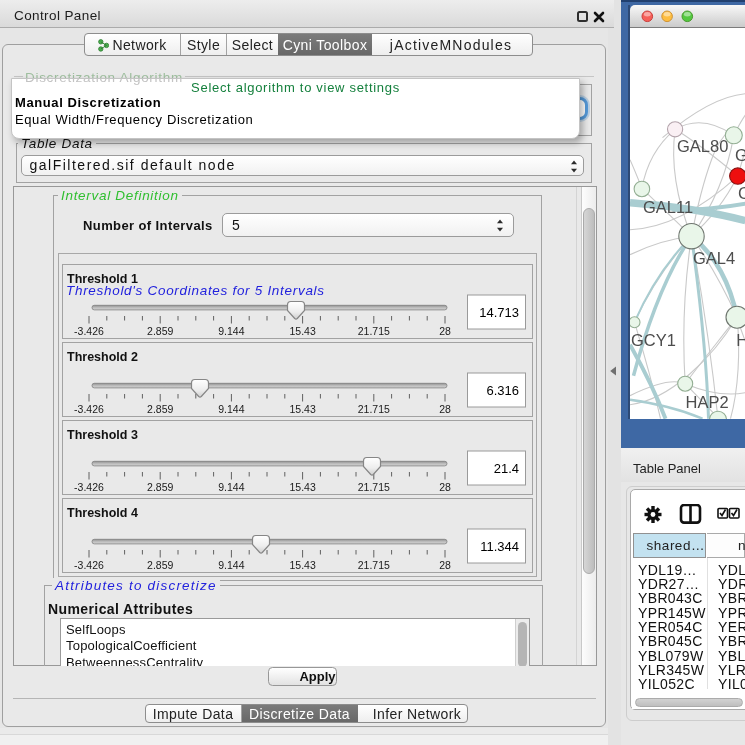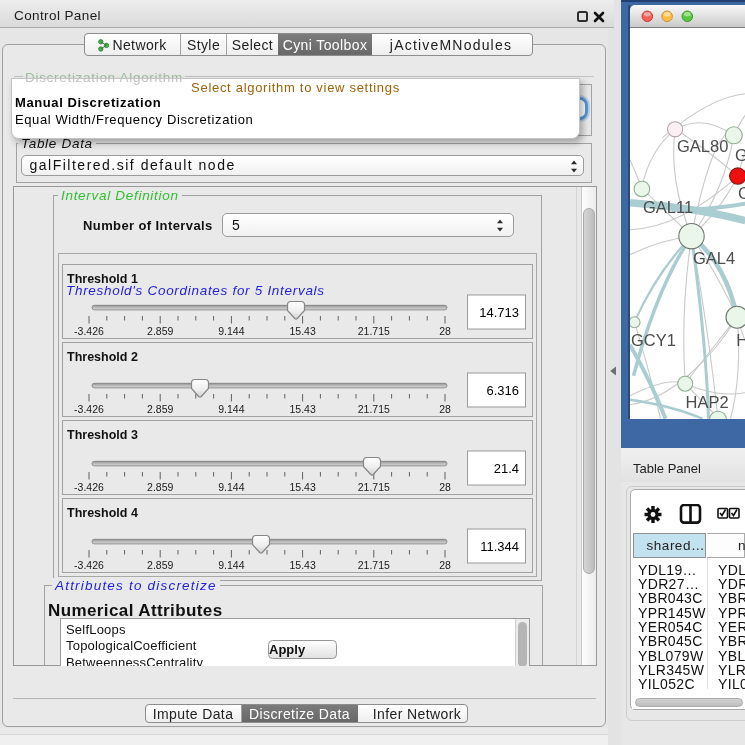--- a/index.html
+++ b/index.html
@@ -32,21 +32,21 @@
 <div class="abs" style="left:558px;top:97px;width:30px;height:23px;border:3px solid #5599d8;border-radius:8px;background:#fff;box-shadow:0 0 0 2px rgba(100,160,215,0.35);"></div>
 <div class="abs" style="left:16px;top:143px;width:576px;height:40px;border:1px solid #a2a2a2;"></div>
 <div class="gtitle" style="left:18px;top:136px;color:#111;">Table Data</div>
 <div class="combo" style="left:20.5px;top:155px;width:563px;height:20.5px;line-height:18px;padding-left:8px;letter-spacing:1.5px;">galFiltered.sif default node
 <svg class="abs" style="right:5px;top:3.5px;" width="8" height="13">
       <path d="M4 0.5 L7 4.3 L1 4.3 Z" fill="#2b2b2b"></path>
       <path d="M4 12.5 L7 8.7 L1 8.7 Z" fill="#2b2b2b"></path>
     </svg>
 </div>
 <div class="abs" style="left:11px;top:78px;width:569px;height:61px;background:#ffffff;border:1px solid #c4c4c4;border-radius:0 0 8px 8px;box-shadow:3px 4px 7px rgba(0,0,0,0.30);"></div>
-<div class="abs" style="left:11px;top:80px;width:569px;text-align:center;font-size:13px;letter-spacing:0.7px;color:#a16207;">Select algorithm to view settings</div>
+<div class="abs" style="left:11px;top:80px;width:569px;text-align:center;font-size:13px;letter-spacing:0.7px;color:#15803d;">Select algorithm to view settings</div>
 <div class="abs" style="left:11px;top:78px;width:569px;height:13px;overflow:hidden;">
     <div style="position:absolute;left:14px;top:-8px;font-size:13.5px;letter-spacing:0.7px;color:#c3c3c3;">Discretization Algorithm</div>
   </div>
 <div class="abs" style="left:15px;top:95px;font-size:13px;letter-spacing:0.6px;font-weight:bold;color:#000;">Manual Discretization</div>
 <div class="abs" style="left:15px;top:112px;font-size:13px;letter-spacing:0.6px;color:#000;">Equal Width/Frequency Discretization</div>
 <div class="abs" style="left:13px;top:186px;width:584px;height:480px;border:1px solid #989898;background:#e9e9e9;"></div>
 <div class="abs" style="left:575.5px;top:187px;width:1px;height:478px;background:#d4d4d4;"></div>
 <div class="abs" style="left:581px;top:187px;width:15px;height:478px;background:linear-gradient(90deg,#fdfdfd,#ececec);border-left:1px solid #c9c9c9;"></div>
 <div class="abs" style="left:583px;top:208px;width:11.5px;height:366px;background:linear-gradient(90deg,#d6d6d6,#bdbdbd);border:1px solid #aaaaaa;border-radius:6px;"></div>
 <div class="abs" style="left:53px;top:195px;width:489px;height:386px;border:1px solid #a2a2a2;"></div>
@@ -243,27 +243,27 @@
     <text x="169.4" y="70.5" font-size="10.5" text-anchor="middle" fill="#1a1a1a">9.144</text>
     <text x="240.6" y="70.5" font-size="10.5" text-anchor="middle" fill="#1a1a1a">15.43</text>
     <text x="311.8" y="70.5" font-size="10.5" text-anchor="middle" fill="#1a1a1a">21.715</text>
     <text x="383.0" y="70.5" font-size="10.5" text-anchor="middle" fill="#1a1a1a">28</text>
     <path d="M190.5 46.5 L190.5 41 Q190.5 37.5 193.8 37.5 L204.2 37.5 Q207.5 37.5 207.5 41 L207.5 46.5 L200.3 54.5 Q199.0 55.6 197.7 54.5 Z" fill="url(#thg)" stroke="#868686" stroke-width="1.2"></path>
     <rect x="405.5" y="31" width="58" height="34" fill="#ffffff" stroke="#9a9a9a"></rect>
     <text x="457" y="53" font-size="13" text-anchor="end" fill="#000">11.344</text>
   </svg>
 <div class="abs" style="left:43.5px;top:585px;width:499px;height:81px;border:1px solid #a2a2a2;border-bottom:none;"></div>
 <div class="gtitle" style="left:52px;top:578px;color:#2222dd;letter-spacing:1.2px;">Attributes to discretize</div>
-<div class="abs" style="left:48px;top:601px;font-size:17px;letter-spacing:0.4px;font-weight:bold;color:#111;">Numerical Attributes</div>
+<div class="abs" style="left:48px;top:601px;font-size:14px;letter-spacing:0.4px;font-weight:bold;color:#111;">Numerical Attributes</div>
 <div class="abs" style="left:60px;top:618px;width:470px;height:47.5px;border:1px solid #9a9a9a;border-bottom:none;background:#ffffff;overflow:hidden;">
 <div style="position:absolute;left:5px;top:3px;font-size:13px;letter-spacing:0.2px;color:#111;line-height:16.4px;">SelfLoops<br>TopologicalCoefficient<br>BetweennessCentrality</div>
 <div style="position:absolute;right:0;top:0;width:14.5px;height:48px;background:#ececec;border-left:1px solid #cfcfcf;"></div>
 <div style="position:absolute;right:2.5px;top:3px;width:9px;height:45px;background:#b5b5b5;border-radius:4.5px;"></div>
 </div>
-<div class="abs" style="left:268px;top:640px;width:68.5px;height:19px;background:linear-gradient(#ffffff,#e2e2e2);border:1px solid #979797;border-radius:4.5px;text-align:left;font-size:13px;font-weight:bold;color:#111;line-height:17px;">Apply</div>
+<div class="abs" style="left:268px;top:667px;width:68.5px;height:19px;background:linear-gradient(#ffffff,#e2e2e2);border:1px solid #979797;border-radius:4.5px;text-align:right;font-size:13px;font-weight:bold;color:#111;line-height:17px;">Apply</div>
 <div class="abs" style="left:13px;top:697.5px;width:583px;height:1px;background:#b5b5b5;"></div>
 <div class="abs" style="left:144.5px;top:704px;width:323px;height:19px;background:linear-gradient(#ffffff,#eeeeee);border:1px solid #8d8d8d;border-radius:4px;overflow:hidden;white-space:nowrap;">
 <span class="seg" style="width:96px;height:18px;line-height:18px;border-right:1px solid #a3a3a3;">Impute Data</span><span class="seg" style="width:116px;height:18px;line-height:18px;background:linear-gradient(#7b7b7b,#676767);color:#fff;">Discretize Data</span><span class="seg" style="width:119px;height:18px;line-height:18px;">Infer Network</span>
 </div>
 <div class="abs" style="left:608px;top:0;width:13px;height:745px;background:#e3e3e3;"></div>
 <svg class="abs" style="left:609px;top:366px;" width="8" height="10">
     <path d="M7 0.5 L1.2 5 L7 9.5 Z" fill="#6f6f6f"></path>
   </svg>
 <div class="abs" style="left:621px;top:0;width:124px;height:448px;background:#3e68a4;"></div>
 <div class="abs" style="left:621px;top:0;width:124px;height:1.5px;background:#21406f;"></div>

